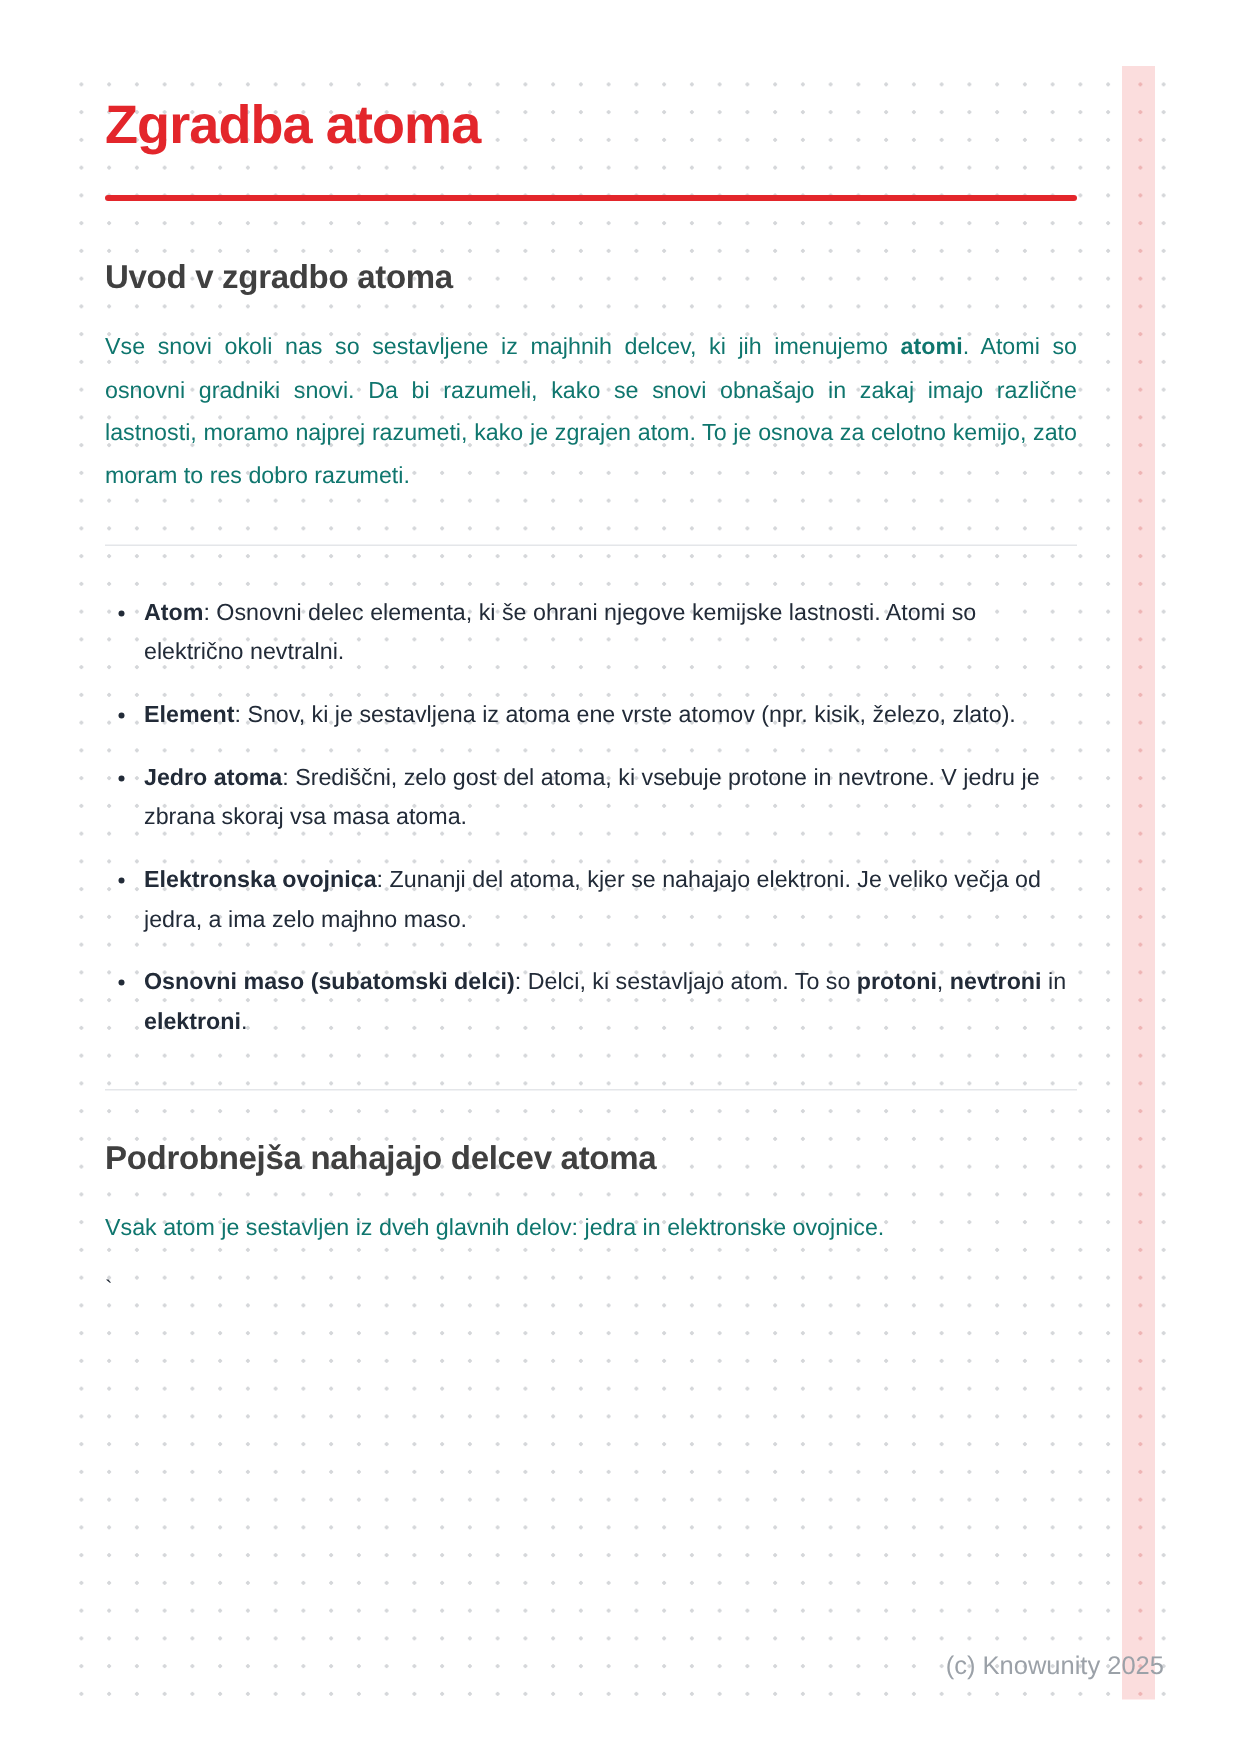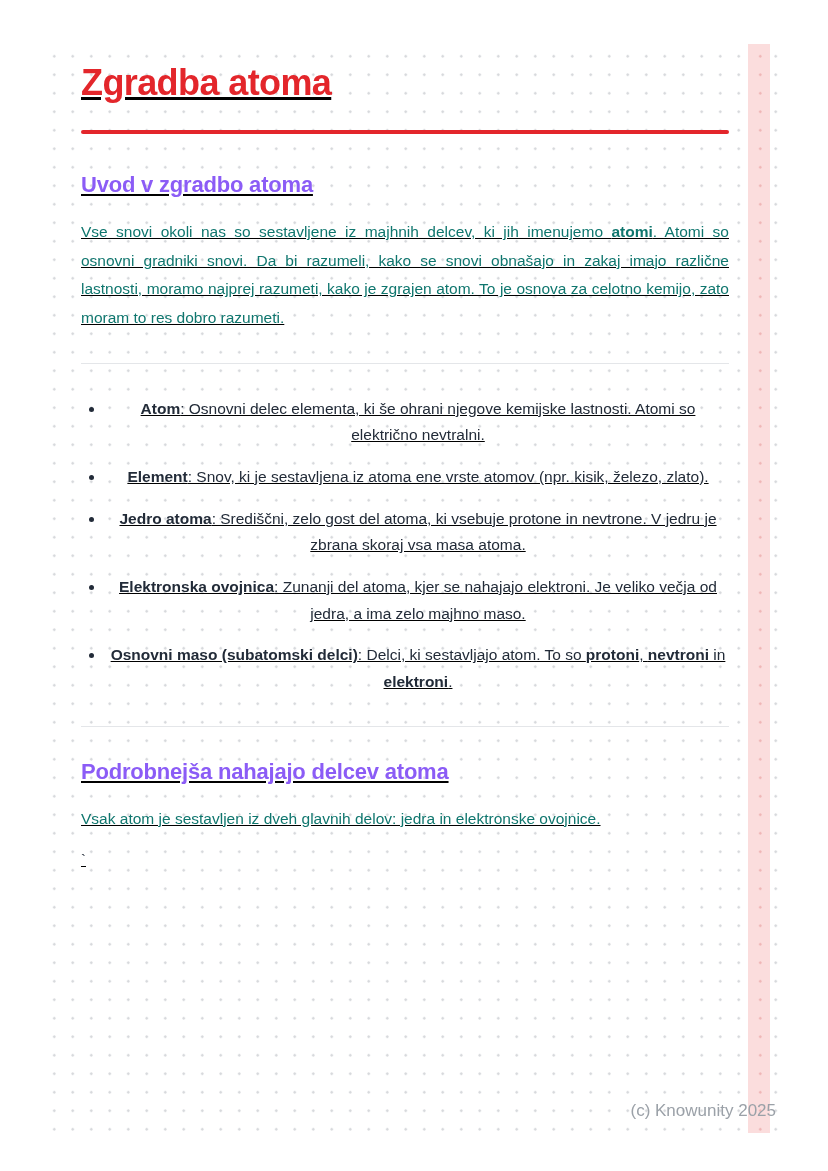--- a/index.html
+++ b/index.html
@@ -30,24 +30,23 @@
     top: 44px; bottom: 38px;
     right: 58px; width: 22px;
     background-color: #fbdddd;
     background-image: radial-gradient(circle, #eeb4b4 1.3px, transparent 1.4px);
     background-size: 18.5px 18.5px;
     background-position: 3px 3px;
   }
 
   .content {
     position: absolute;
-    left: 81px;
+    left: 70px;
     width: 648px;
     top: 62px;
-    text-decoration: underline;
   }
 
   h1.title {
     margin: 0;
     font-size: 36px;
     font-weight: 800;
     color: #e3262b;
     letter-spacing: -0.6px;
   }
 
@@ -57,21 +56,21 @@
     border-radius: 2px;
     margin-top: 26px;
   }
 
   section.block { margin-top: 38px; }
 
   h2.heading {
     margin: 0;
     font-size: 22px;
     font-weight: 700;
-    color: #8b5cf6;
+    color: #404040;
     letter-spacing: -0.2px;
   }
 
   p.body {
     margin: 20px 0 0;
     font-size: 15.5px;
     line-height: 1.85;
     color: #0f766e;
   }
   p.just { text-align: justify; }
@@ -79,21 +78,20 @@
   hr.divider {
     border: none;
     border-top: 1px solid #e4e6e9;
     margin: 30px 0 32px;
   }
 
   ul.terms {
     margin: 22px 0 0;
     padding-left: 24px;
     list-style: disc;
-    text-align: center;
   }
   ul.terms li {
     margin-bottom: 15px;
     font-size: 15.5px;
     line-height: 1.72;
     color: #222b38;
     padding-left: 2px;
   }
   ul.terms li::marker { color: #222b38; }
 

